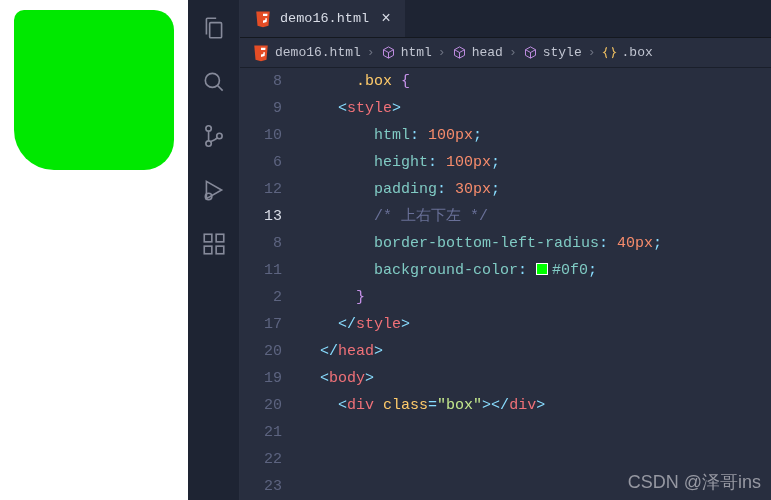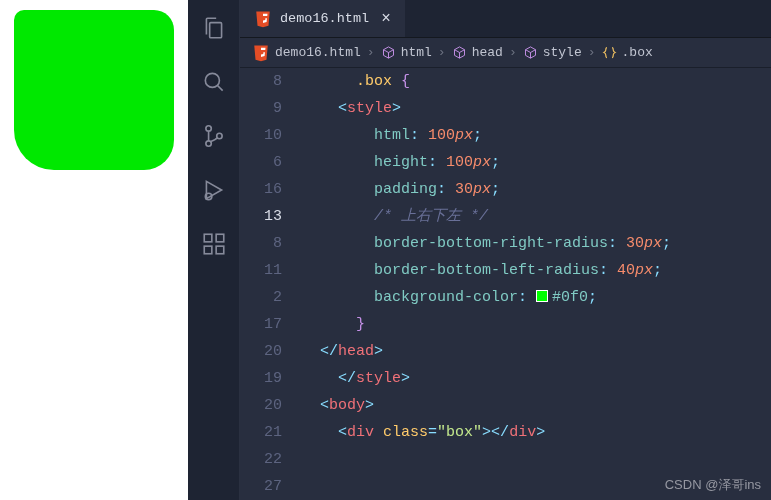--- a/index.html
+++ b/index.html
@@ -121,22 +121,22 @@
 .gutter .active {
   color: #d8dce6;
 }
 .code { flex: 1; }
 .c-tag { color: #f07178; }
 .c-punc { color: #89ddff; }
 .c-sel { color: #ffcb6b; }
 .c-brace { color: #c792ea; }
 .c-prop { color: #80cbc4; }
 .c-val { color: #f78c6c; }
-.c-unit { color: #f78c6c; font-style: italic; }
-.c-comment { color: #697098; font-style: italic; }
+.c-unit { color: #f78c6c; }
+.c-comment { color: #697098; }
 .c-hex { color: #80cbc4; }
 .c-str { color: #c3e88d; }
 .color-swatch {
   display: inline-block;
   width: 12px;
   height: 12px;
   background: #00ff00;
   border: 1px solid #fff;
   margin-right: 4px;
   vertical-align: -1px;
@@ -147,21 +147,21 @@
 .cube-icon {
   color: #c792ea;
 }
 .brack-icon { color: #e4b860; }
 .watermark {
   position: absolute;
   bottom: 6px;
   right: 10px;
   color: #9698a2;
   font-family: Arial, sans-serif;
-  font-size: 13px;
+  font-size: 18px;
 }
 </style>
 </head>
 <body>
 
 <div class="preview-area">
   <div class="green-box"></div>
 </div>
 
 <div class="editor">
@@ -250,46 +250,45 @@
         <span>.box</span>
       </span>
     </div>
 
     <div class="code-area">
       <div class="gutter">
         <div class="line">8</div>
         <div class="line">9</div>
         <div class="line">10</div>
         <div class="line">6</div>
-        <div class="line">16</div>
+        <div class="line">12</div>
         <div class="line active">13</div>
         <div class="line">8</div>
         <div class="line">11</div>
         <div class="line">2</div>
         <div class="line">17</div>
         <div class="line">20</div>
         <div class="line">19</div>
         <div class="line">20</div>
         <div class="line">21</div>
         <div class="line">22</div>
-        <div class="line">27</div>
+        <div class="line">23</div>
       </div>
       <div class="code">
         <div class="line"><span>      </span><span class="c-sel">.box </span><span class="c-brace">{</span></div>
         <div class="line"><span>    </span><span class="c-punc">&lt;</span><span class="c-tag">style</span><span class="c-punc">&gt;</span></div>
         <div class="line"><span>        </span><span class="c-prop">html</span><span class="c-punc">: </span><span class="c-val">100</span><span class="c-unit">px</span><span class="c-punc">;</span></div>
         <div class="line"><span>        </span><span class="c-prop">height</span><span class="c-punc">: </span><span class="c-val">100</span><span class="c-unit">px</span><span class="c-punc">;</span></div>
         <div class="line"><span>        </span><span class="c-prop">padding</span><span class="c-punc">: </span><span class="c-val">30</span><span class="c-unit">px</span><span class="c-punc">;</span></div>
         <div class="line"><span>        </span><span class="c-comment">/* 上右下左 */</span></div>
-        <div class="line"><span>        </span><span class="c-prop">border-bottom-right-radius</span><span class="c-punc">: </span><span class="c-val">30</span><span class="c-unit">px</span><span class="c-punc">;</span></div>
         <div class="line"><span>        </span><span class="c-prop">border-bottom-left-radius</span><span class="c-punc">: </span><span class="c-val">40</span><span class="c-unit">px</span><span class="c-punc">;</span></div>
         <div class="line"><span>        </span><span class="c-prop">background-color</span><span class="c-punc">: </span><span class="color-swatch"></span><span class="c-hex">#0f0</span><span class="c-punc">;</span></div>
         <div class="line"><span>      </span><span class="c-brace">}</span></div>
+        <div class="line"><span>    </span><span class="c-punc">&lt;/</span><span class="c-tag">style</span><span class="c-punc">&gt;</span></div>
         <div class="line"><span>  </span><span class="c-punc">&lt;/</span><span class="c-tag">head</span><span class="c-punc">&gt;</span></div>
-        <div class="line"><span>    </span><span class="c-punc">&lt;/</span><span class="c-tag">style</span><span class="c-punc">&gt;</span></div>
         <div class="line"><span>  </span><span class="c-punc">&lt;</span><span class="c-tag">body</span><span class="c-punc">&gt;</span></div>
         <div class="line"><span>    </span><span class="c-punc">&lt;</span><span class="c-tag">div</span><span class="c-sel"> class</span><span class="c-punc">=</span><span class="c-str">"box"</span><span class="c-punc">&gt;</span><span class="c-punc">&lt;/</span><span class="c-tag">div</span><span class="c-punc">&gt;</span></div>
       </div>
     </div>
   </div>
 </div>
 
 <div class="watermark">CSDN @泽哥ins</div>
 
 </body></html>

